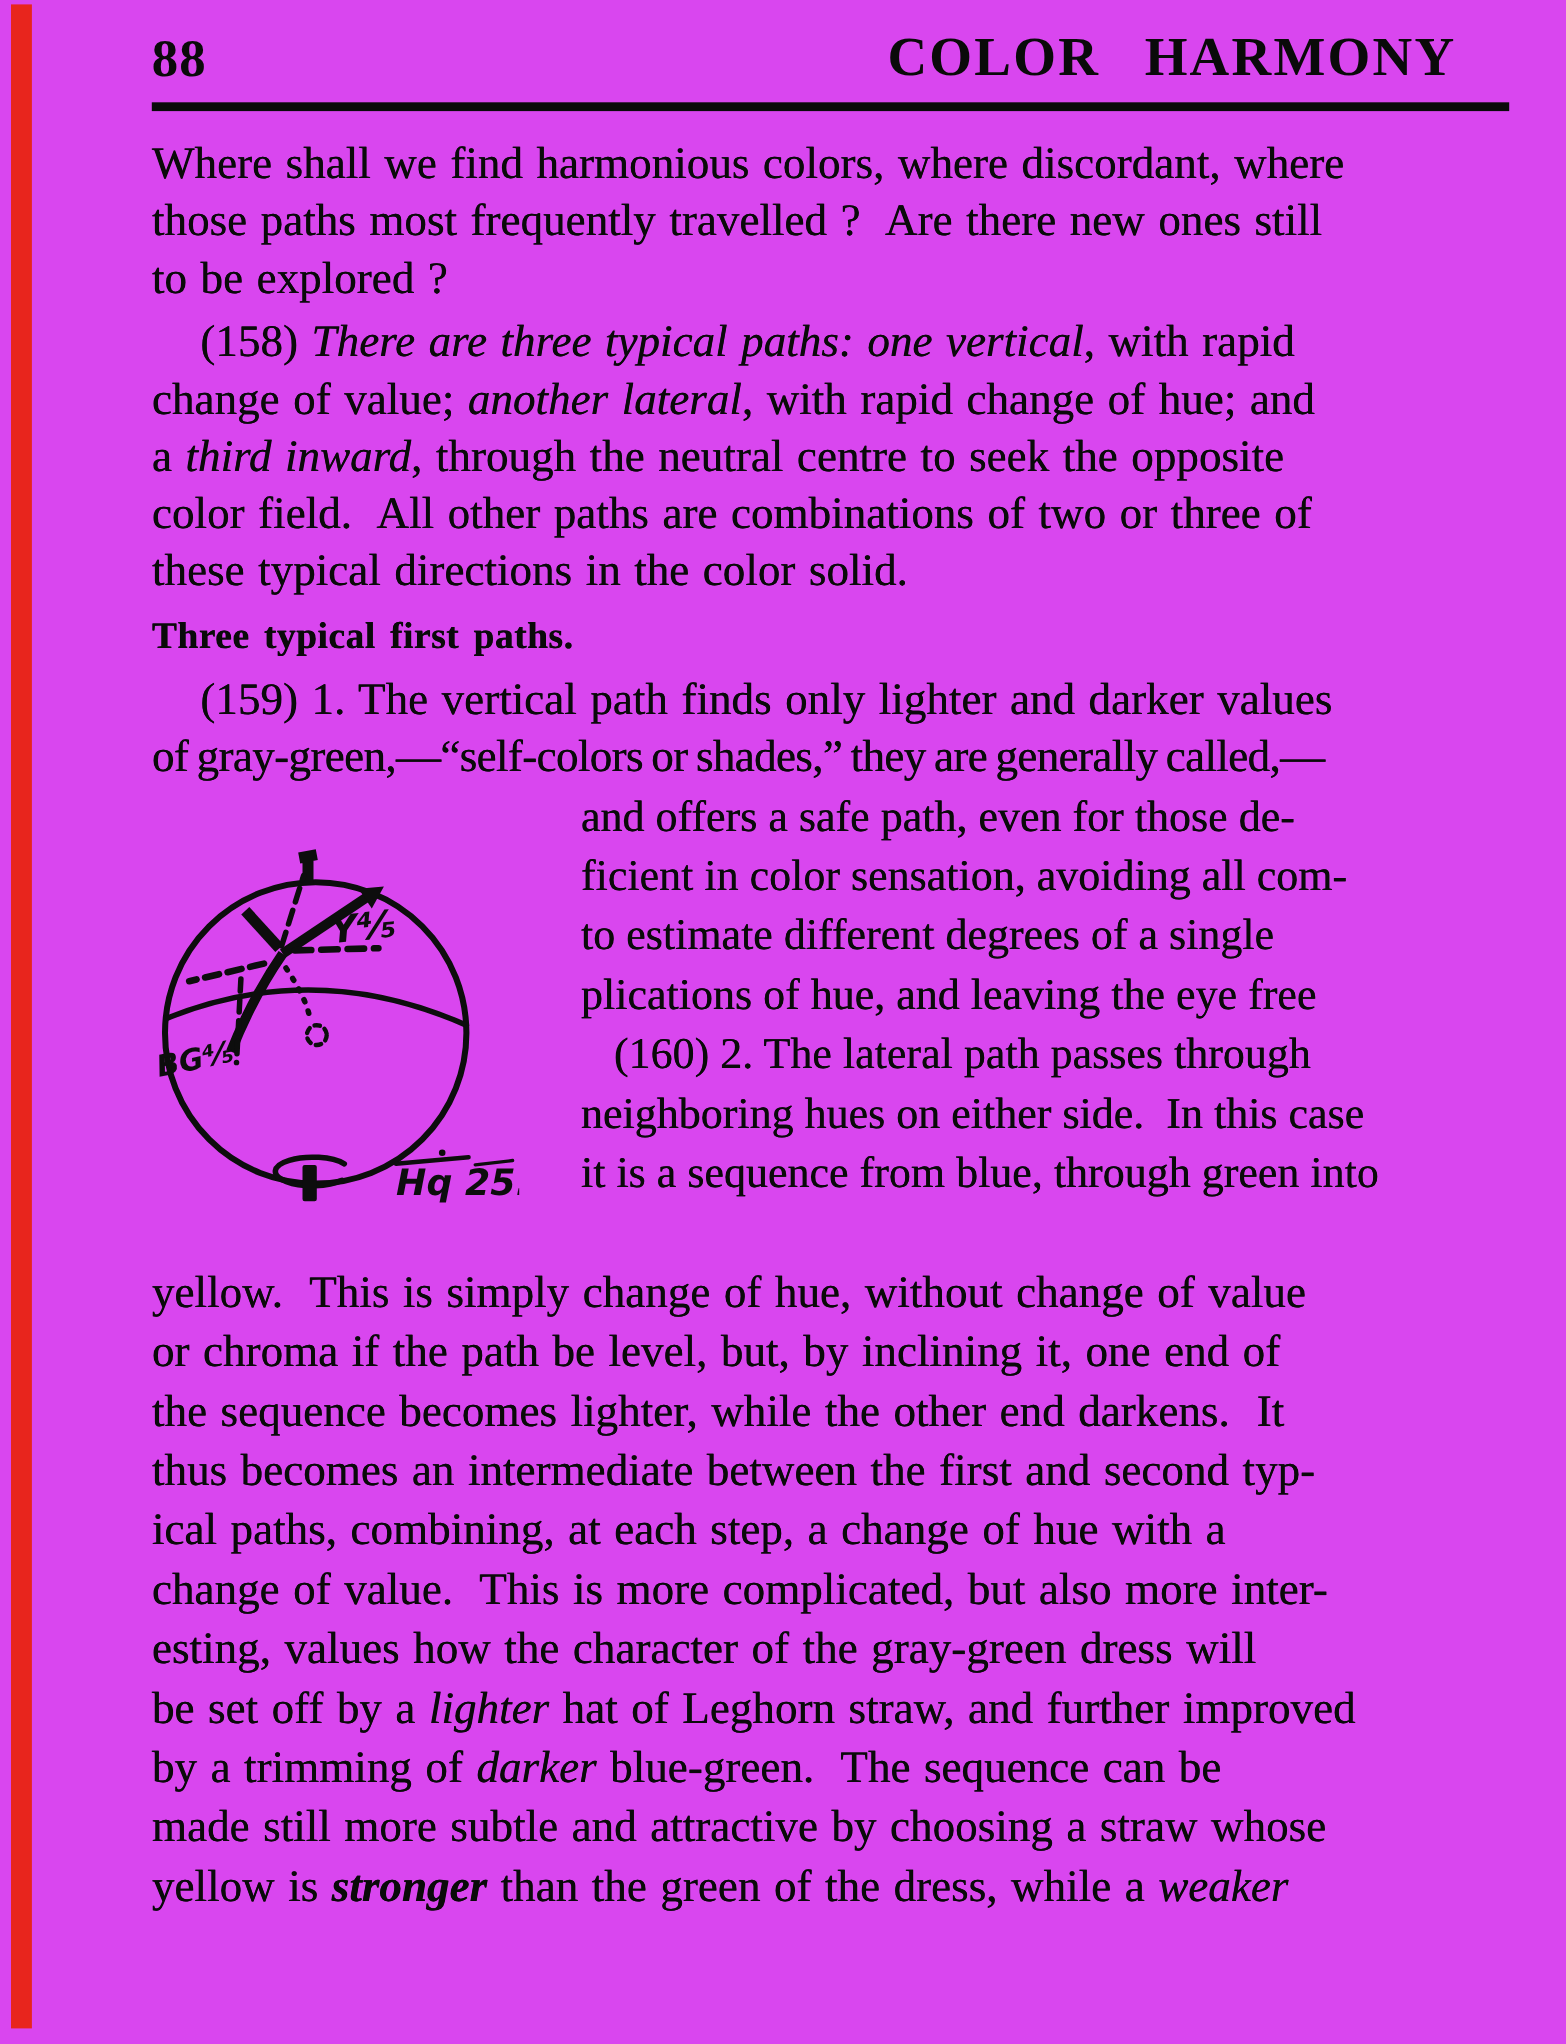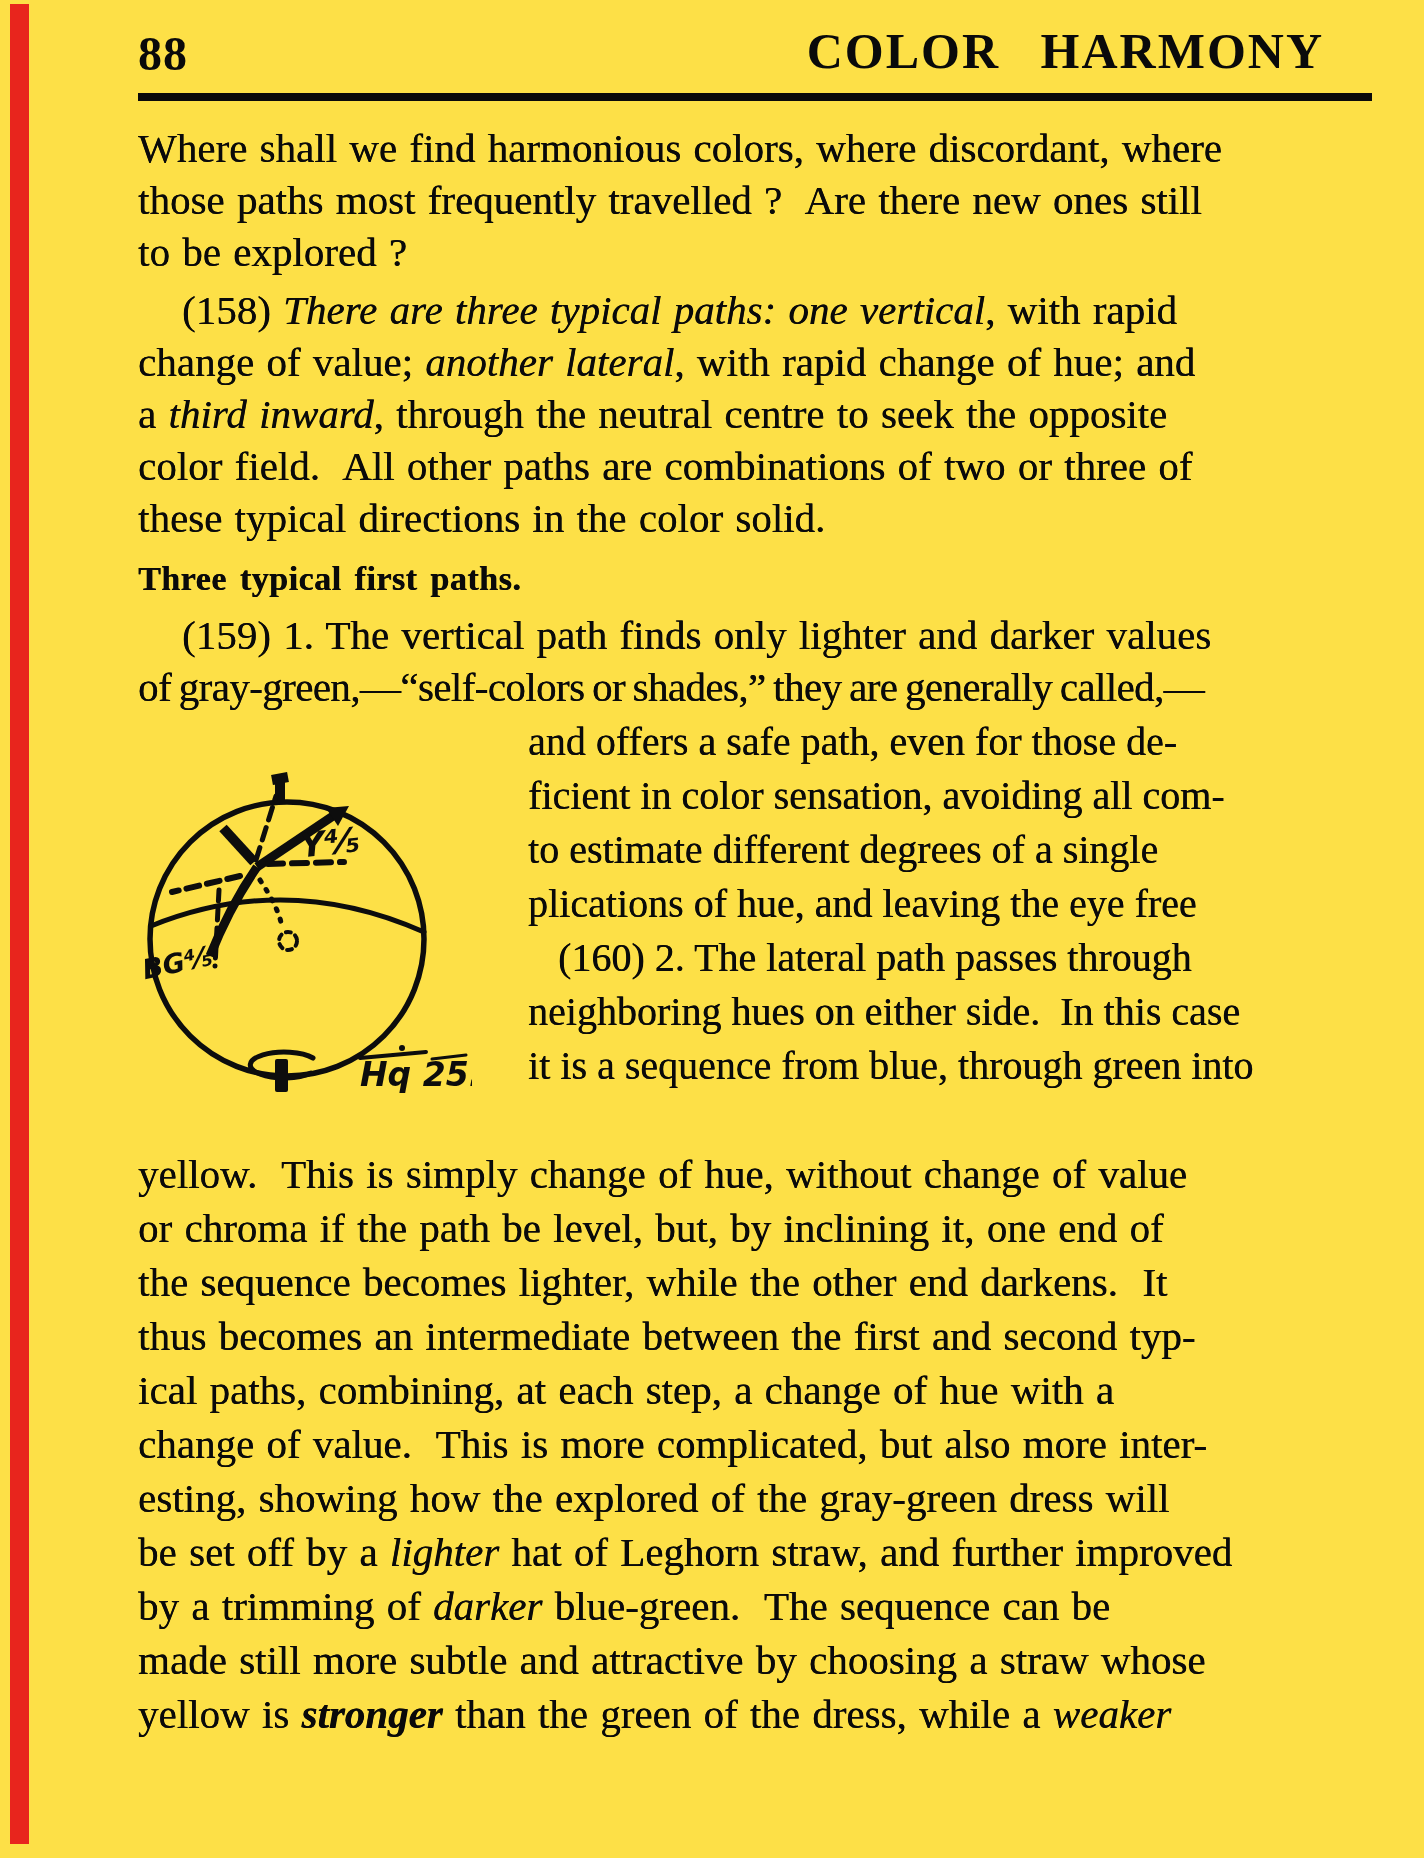--- a/index.html
+++ b/index.html
@@ -1,18 +1,18 @@
 <!DOCTYPE html>
 <html><head>
 <meta charset="utf-8">
 <style>
   html,body{margin:0;padding:0;background:#777;}
   .page{
     position:relative; width:1424px; height:1858px; margin:0 auto;
-    background:#fde047; overflow:hidden;
+    background:#d946ef; overflow:hidden;
     font-family:"Liberation Serif", serif; color:#0a0a0a;
   }
   .stripe{position:absolute; left:10px; top:4px; width:19px; height:1840px;}
   .hdr-num{
     position:absolute; left:138px; top:26px; font-size:48px; font-weight:700;
     letter-spacing:1px; color:#0a0a0a;
   }
   .hdr-title{
     position:absolute; right:100px; top:22px; font-size:50px; font-weight:700;
     letter-spacing:2px; word-spacing:26px; white-space:nowrap;
@@ -106,20 +106,20 @@
       <div class="line">it is a sequence from blue, through green into</div>
     </div>
 
   <div class="blk late" style="top:1147px;">
       <div class="line">yellow.&nbsp; This is simply change of hue, without change of value</div>
       <div class="line">or chroma if the path be level, but, by inclining it, one end of</div>
       <div class="line">the sequence becomes lighter, while the other end darkens.&nbsp; It</div>
       <div class="line">thus becomes an intermediate between the first and second typ-</div>
       <div class="line">ical paths, combining, at each step, a change of hue with a</div>
       <div class="line">change of value.&nbsp; This is more complicated, but also more inter-</div>
-      <div class="line">esting, showing how the explored of the gray-green dress will</div>
+      <div class="line">esting, values how the character of the gray-green dress will</div>
       <div class="line">be set off by a <i>lighter</i> hat of Leghorn straw, and further improved</div>
       <div class="line">by a trimming of <i>darker</i> blue-green.&nbsp; The sequence can be</div>
       <div class="line">made still more subtle and attractive by choosing a straw whose</div>
       <div class="line">yellow is <b><i>stronger</i></b> than the green of the dress, while a <i>weaker</i></div>
     </div>
 
 </div>
 
 </body></html>

